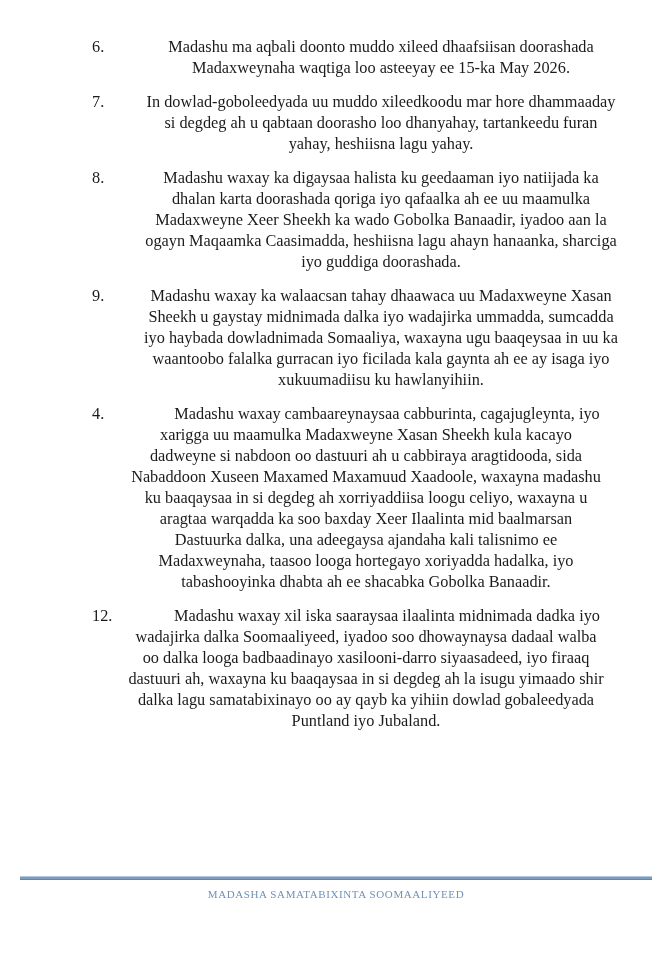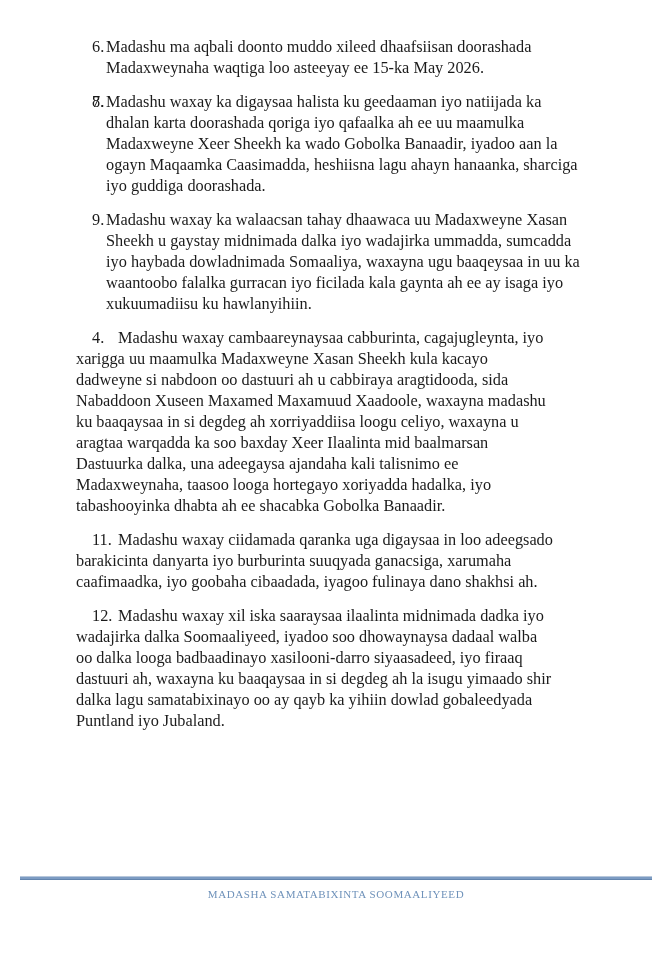--- a/index.html
+++ b/index.html
@@ -31,20 +31,21 @@
   .para .num {
     position: absolute;
     left: 92px;
     top: 0;
     white-space: nowrap;
   }
   .para .ptext {
     margin-left: 106px;
     margin-right: 4px;
     white-space: pre-line;
+    text-align: center;
   }
   .para.two-digit .ptext {
     margin-left: 76px;
     text-indent: 42px;
   }
   .footer {
     position: absolute;
     left: 0;
     right: 8px;
     top: 876px;
@@ -72,20 +73,23 @@
   <div class="content">
 
     <div class="para">
       <span class="num">6.</span>
       <div class="ptext">Madashu ma aqbali doonto muddo xileed dhaafsiisan doorashada
 Madaxweynaha waqtiga loo asteeyay ee 15-ka May 2026.</div>
     </div>
 
     <div class="para">
       <span class="num">7.</span>
+      <div class="ptext">In dowlad-goboleedyada uu muddo xileedkoodu mar hore dhammaaday
+si degdeg ah u qabtaan doorasho loo dhanyahay, tartankeedu furan
+yahay, heshiisna lagu yahay.</div>
     </div>
 
     <div class="para">
       <span class="num">8.</span>
       <div class="ptext">Madashu waxay ka digaysaa halista ku geedaaman iyo natiijada ka
 dhalan karta doorashada qoriga iyo qafaalka ah ee uu maamulka
 Madaxweyne Xeer Sheekh ka wado Gobolka Banaadir, iyadoo aan la
 ogayn Maqaamka Caasimadda, heshiisna lagu ahayn hanaanka, sharciga
 iyo guddiga doorashada.</div>
     </div>
@@ -105,26 +109,20 @@
 xarigga uu maamulka Madaxweyne Xasan Sheekh kula kacayo
 dadweyne si nabdoon oo dastuuri ah u cabbiraya aragtidooda, sida
 Nabaddoon Xuseen Maxamed Maxamuud Xaadoole, waxayna madashu
 ku baaqaysaa in si degdeg ah xorriyaddiisa loogu celiyo, waxayna u
 aragtaa warqadda ka soo baxday Xeer Ilaalinta mid baalmarsan
 Dastuurka dalka, una adeegaysa ajandaha kali talisnimo ee
 Madaxweynaha, taasoo looga hortegayo xoriyadda hadalka, iyo
 tabashooyinka dhabta ah ee shacabka Gobolka Banaadir.</div>
     </div>
 
-    <div class="para two-digit">
-      <span class="num">11.</span>
-      <div class="ptext">Madashu waxay ciidamada qaranka uga digaysaa in loo adeegsado
-barakicinta danyarta iyo burburinta suuqyada ganacsiga, xarumaha
-caafimaadka, iyo goobaha cibaadada, iyagoo fulinaya dano shakhsi ah.</div>
-    </div>
 
     <div class="para two-digit">
       <span class="num">12.</span>
       <div class="ptext">Madashu waxay xil iska saaraysaa ilaalinta midnimada dadka iyo
 wadajirka dalka Soomaaliyeed, iyadoo soo dhowaynaysa dadaal walba
 oo dalka looga badbaadinayo xasilooni-darro siyaasadeed, iyo firaaq
 dastuuri ah, waxayna ku baaqaysaa in si degdeg ah la isugu yimaado shir
 dalka lagu samatabixinayo oo ay qayb ka yihiin dowlad gobaleedyada
 Puntland iyo Jubaland.</div>
     </div>

